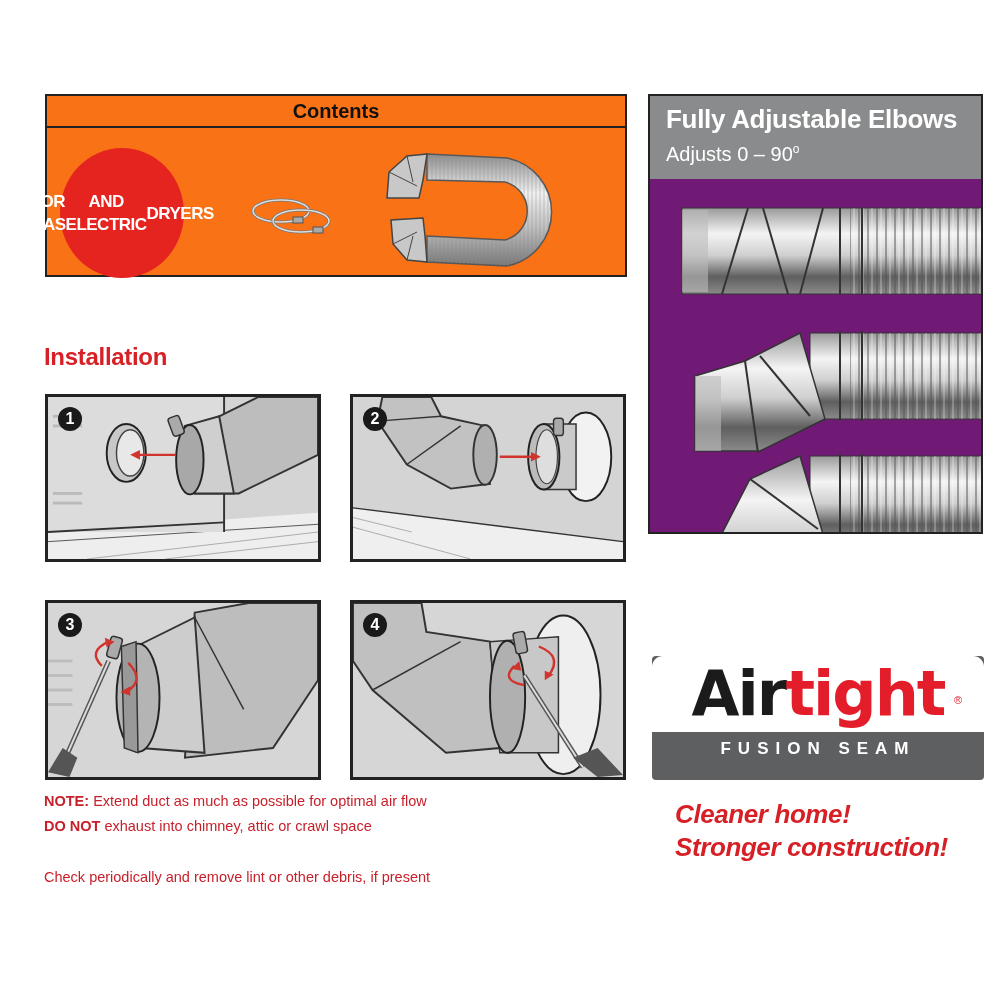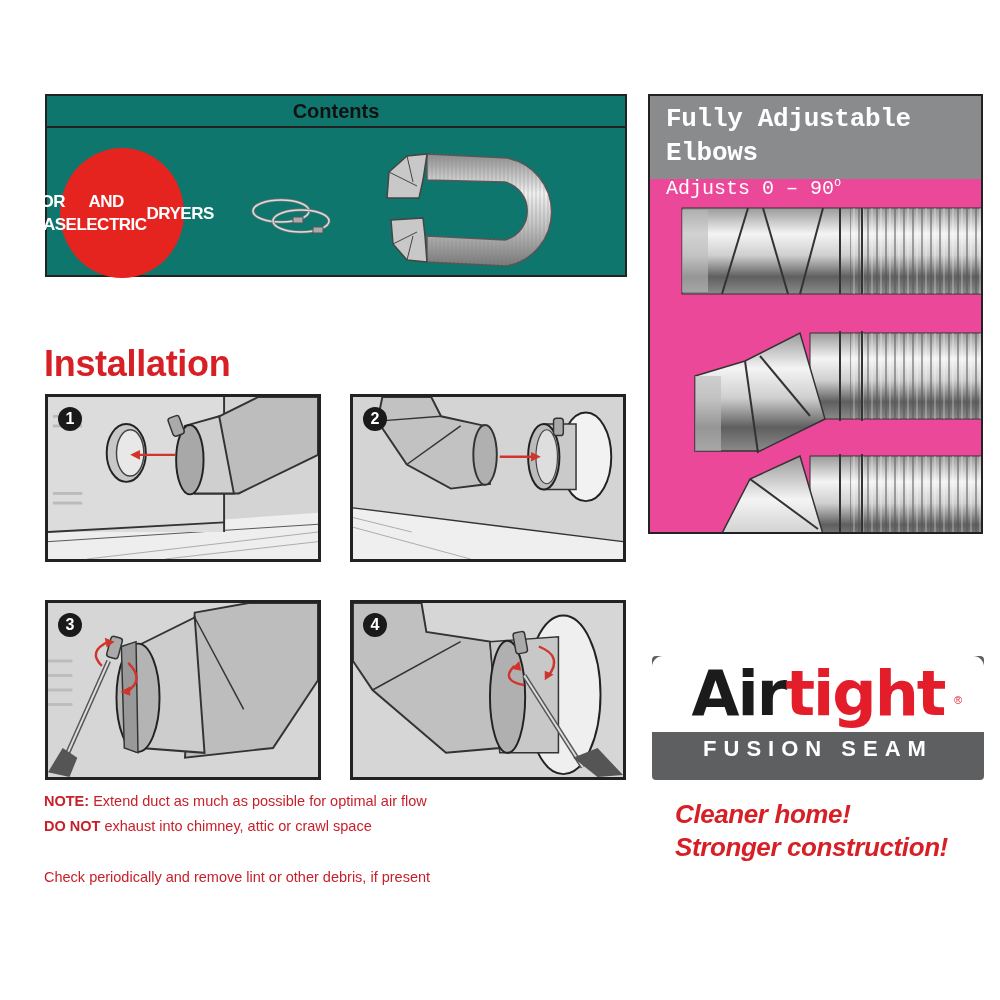--- a/index.html
+++ b/index.html
@@ -1,58 +1,58 @@
 <!DOCTYPE html>
 <html><head>
 <meta charset="utf-8">
 <style>
   * { box-sizing: border-box; margin: 0; padding: 0; }
   html, body { width: 1000px; height: 1000px; background: #ffffff; overflow: hidden; }
   body { position: relative; font-family: "Liberation Sans", "DejaVu Sans", sans-serif; }
 
   
-  #contents-box { position: absolute; left: 45px; top: 94px; width: 582px; height: 183px; border: 2px solid #222; background: #0f766e; }
+  #contents-box { position: absolute; left: 45px; top: 94px; width: 582px; height: 183px; border: 2px solid #222; background: #f97316; }
   #contents-header { height: 32px; border-bottom: 2px solid #222; text-align: center; font-weight: bold; font-size: 20px; line-height: 30px; color: #111; }
   #dryer-badge { position: absolute; left: 13px; top: 52px; width: 124px; height: 130px; border-radius: 50%; background: #e52420; color: #fff; display: flex; align-items: center; justify-content: center; font-weight: bold; font-size: 17px; line-height: 23px; text-align: center; letter-spacing: -0.5px; }
   #clamps-illustration { position: absolute; left: 202px; top: 95px; width: 90px; height: 50px; }
   #duct-illustration { position: absolute; left: 320px; top: 40px; width: 200px; height: 150px; }
 
   
-  #installation-title { position: absolute; left: 44px; top: 343px; font-size: 36px; font-weight: bold; color: #d71f26; letter-spacing: -0.3px; }
+  #installation-title { position: absolute; left: 44px; top: 343px; font-size: 24px; font-weight: bold; color: #d71f26; letter-spacing: -0.3px; }
   .step-panel { position: absolute; width: 276px; height: 168px; border: 3px solid #222; background: #d7d7d7; overflow: hidden; }
   #step-1 { left: 45px; top: 394px; }
   #step-2 { left: 350px; top: 394px; }
   #step-3 { left: 45px; top: 600px; width: 276px; height: 180px; }
   #step-4 { left: 350px; top: 600px; width: 276px; height: 180px; }
   .step-number { position: absolute; left: 10px; top: 10px; width: 24px; height: 24px; border-radius: 50%; background: #1a1a1a; color: #fff; font-weight: bold; font-size: 16px; line-height: 24px; text-align: center; z-index: 3; }
   .step-panel svg { position: absolute; left: 0; top: 0; width: 100%; height: 100%; }
 
   
   .note-line { position: absolute; left: 44px; font-size: 14.5px; color: #c8202a; white-space: nowrap; }
   .note-line b { font-weight: bold; }
   #note-1 { top: 793px; }
   #note-2 { top: 818px; text-align: right; }
   #note-3 { top: 869px; }
 
   
-  #elbows-panel { position: absolute; left: 648px; top: 94px; width: 335px; height: 440px; border: 2px solid #222; background: #ec4899; overflow: hidden; font-family: Liberation Mono, monospace; }
+  #elbows-panel { position: absolute; left: 648px; top: 94px; width: 335px; height: 440px; border: 2px solid #222; background: #701a75; overflow: hidden; }
   #elbows-header { height: 83px; background: #8a8b8d; color: #fff; padding: 6px 0 0 16px; }
   #elbows-title { font-size: 26px; font-weight: bold; line-height: 34px; letter-spacing: -0.3px; }
   #elbows-subtitle { font-size: 20px; line-height: 26px; }
   #elbows-subtitle sup { font-size: 12px; }
   #elbows-illustration { position: absolute; left: 0; top: 85px; width: 335px; height: 455px; }
 
   
   #airtight-logo { position: absolute; left: 652px; top: 656px; width: 332px; height: 124px; border-radius: 4px; background: #5e5f61; padding: 0; }
   #airtight-inner { background: #fff; height: 76px; border-radius: 11px 11px 0 0; position: relative; text-align: center; }
   #airtight-word { font-family: "DejaVu Sans", sans-serif; font-weight: bold; font-size: 62px; line-height: 76px; letter-spacing: -2px; }
   #airtight-air { color: #1b1b1b; }
   #airtight-tight { color: #e31e2a; }
   #airtight-reg { position: absolute; right: 22px; top: 38px; font-size: 11px; color: #e31e2a; }
-  #airtight-sub { color: #fff; font-weight: bold; font-size: 22px; letter-spacing: 7px; text-align: center; line-height: 34px; }
+  #airtight-sub { color: #fff; font-weight: bold; font-size: 17px; letter-spacing: 7px; text-align: center; line-height: 34px; }
 
   
   #benefits { position: absolute; left: 675px; top: 798px; }
   .benefit { font-size: 26px; font-weight: bold; font-style: italic; color: #d71f26; line-height: 33px; letter-spacing: -0.4px; white-space: nowrap; }
 </style>
 </head>
 <body>
 
 <div id="contents-box">
   <div id="contents-header">Contents</div>

